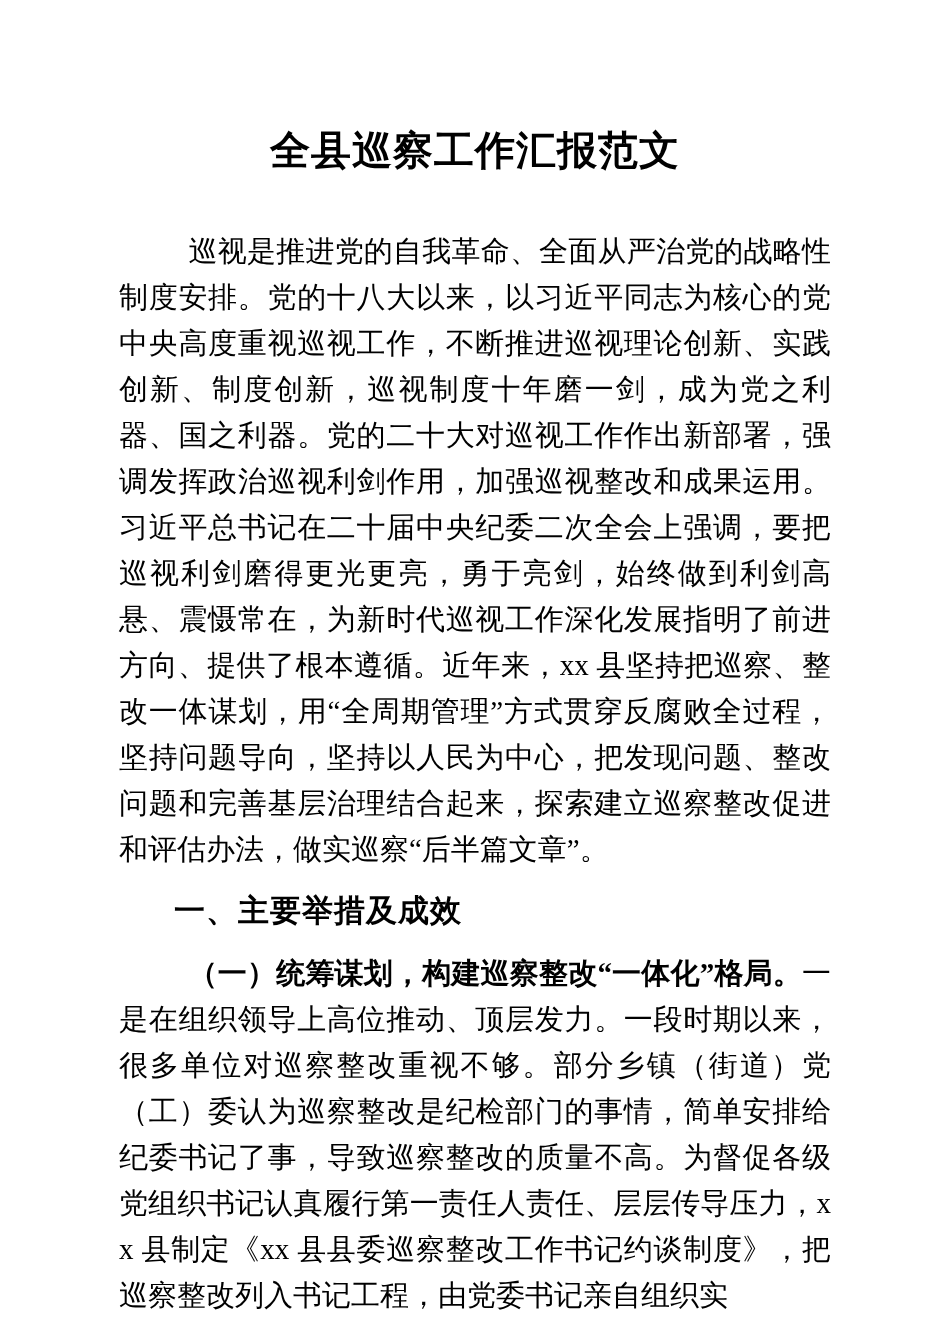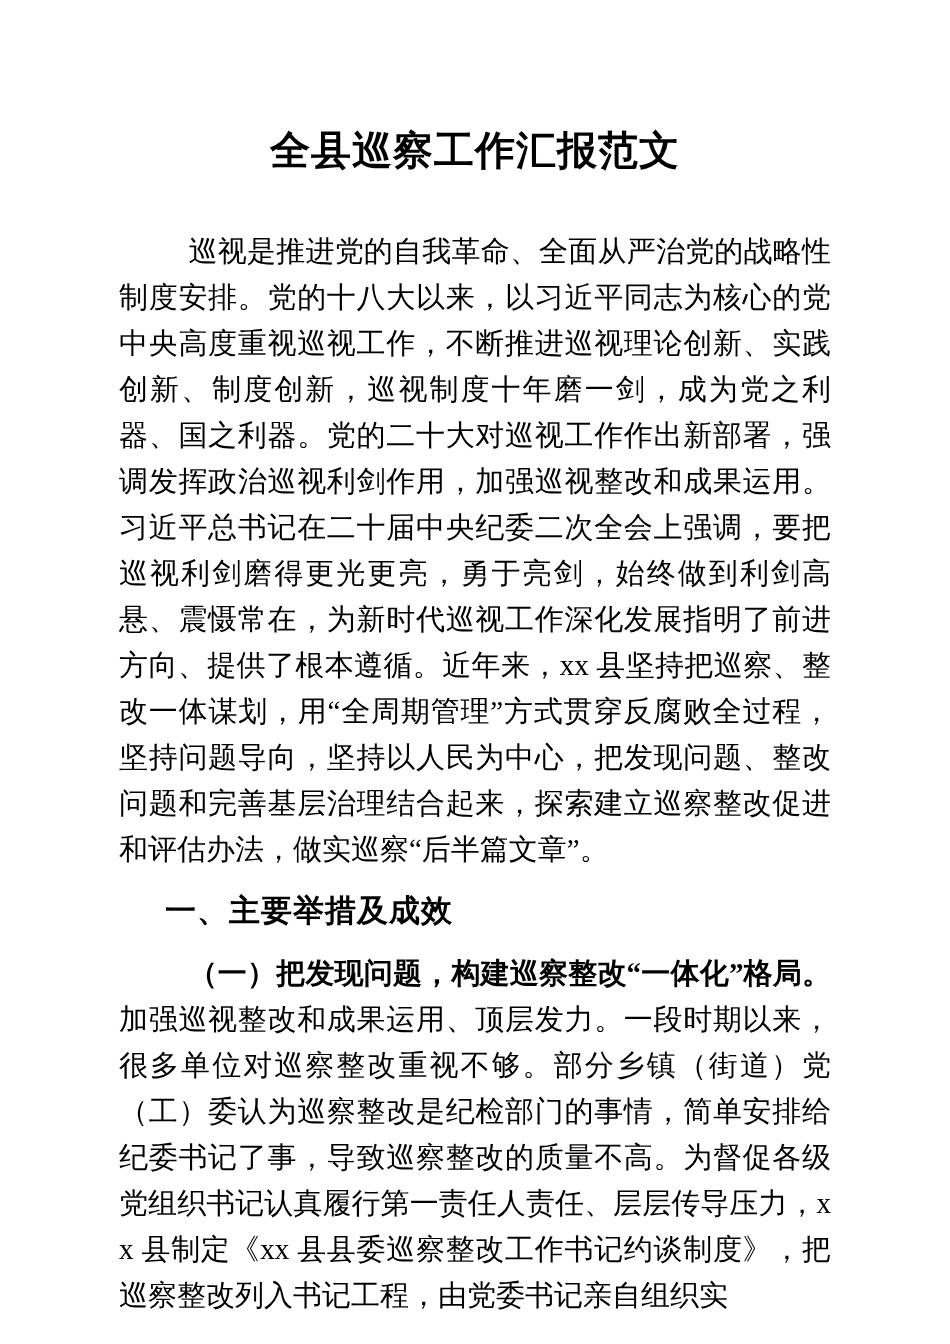--- a/index.html
+++ b/index.html
@@ -32,21 +32,21 @@
     margin: 16px;
     font-size: 29px;
     line-height: 46px;
     text-align: justify;
     text-justify: inter-ideograph;
     text-indent: 2.4em;
     font-weight: normal;
     word-break: break-all;
   }
   .section-heading {
-    margin: 0;
+    margin: 9px;
     font-size: 31px;
     line-height: 46px;
     font-weight: bold;
     text-indent: 2em;
     font-family: "Liberation Sans", "DejaVu Sans", sans-serif;
     letter-spacing: 1px;
   }
   .para-lead {
     font-weight: bold;
   }
@@ -55,15 +55,15 @@
 <body>
 
 <div class="page">
 
   <h1 class="doc-title">全县巡察工作汇报范文</h1>
 
   <p class="body-para">巡视是推进党的自我革命、全面从严治党的战略性制度安排。党的十八大以来，以习近平同志为核心的党中央高度重视巡视工作，不断推进巡视理论创新、实践创新、制度创新，巡视制度十年磨一剑，成为党之利器、国之利器。党的二十大对巡视工作作出新部署，强调发挥政治巡视利剑作用，加强巡视整改和成果运用。习近平总书记在二十届中央纪委二次全会上强调，要把巡视利剑磨得更光更亮，勇于亮剑，始终做到利剑高悬、震慑常在，为新时代巡视工作深化发展指明了前进方向、提供了根本遵循。近年来，xx 县坚持把巡察、整改一体谋划，用“全周期管理”方式贯穿反腐败全过程，坚持问题导向，坚持以人民为中心，把发现问题、整改问题和完善基层治理结合起来，探索建立巡察整改促进和评估办法，做实巡察“后半篇文章”。</p>
 
   <h2 class="section-heading">一、主要举措及成效</h2>
 
-  <p class="body-para"><span class="para-lead">（一）把发现问题，构建巡察整改“一体化”格局。</span><span>加强巡视整改和成果运用、顶层发力。一段时期以来，很多单位对巡察整改重视不够。部分乡镇（街道）党（工）委认为巡察整改是纪检部门的事情，简单安排给纪委书记了事，导致巡察整改的质量不高。为督促各级党组织书记认真履行第一责任人责任、层层传导压力，xx 县制定《xx 县县委巡察整改工作书记约谈制度》，把巡察整改列入书记工程，由党委书记亲自组织实</span></p>
+  <p class="body-para"><span class="para-lead">（一）统筹谋划，构建巡察整改“一体化”格局。</span><span>一是在组织领导上高位推动、顶层发力。一段时期以来，很多单位对巡察整改重视不够。部分乡镇（街道）党（工）委认为巡察整改是纪检部门的事情，简单安排给纪委书记了事，导致巡察整改的质量不高。为督促各级党组织书记认真履行第一责任人责任、层层传导压力，xx 县制定《xx 县县委巡察整改工作书记约谈制度》，把巡察整改列入书记工程，由党委书记亲自组织实</span></p>
 
 </div>
 
 </body></html>

